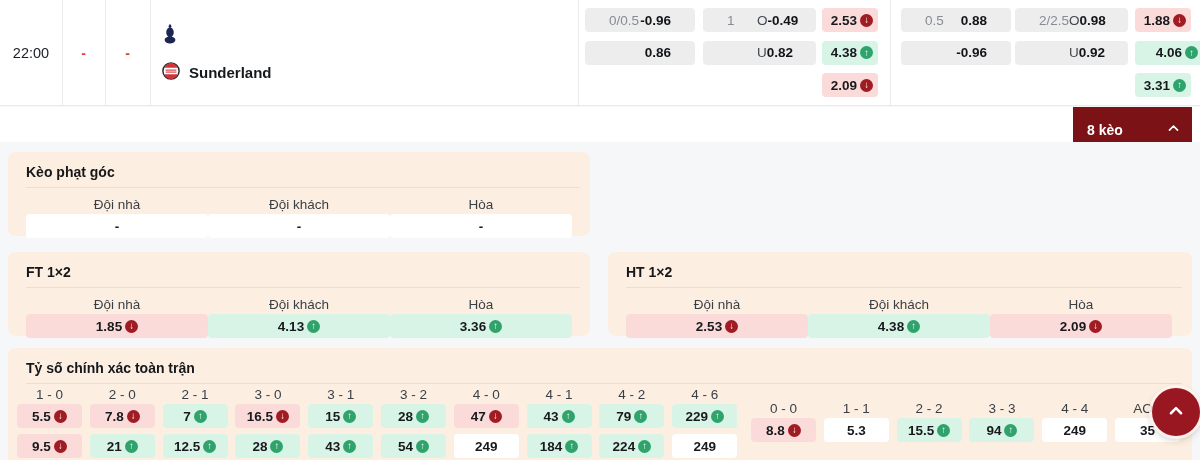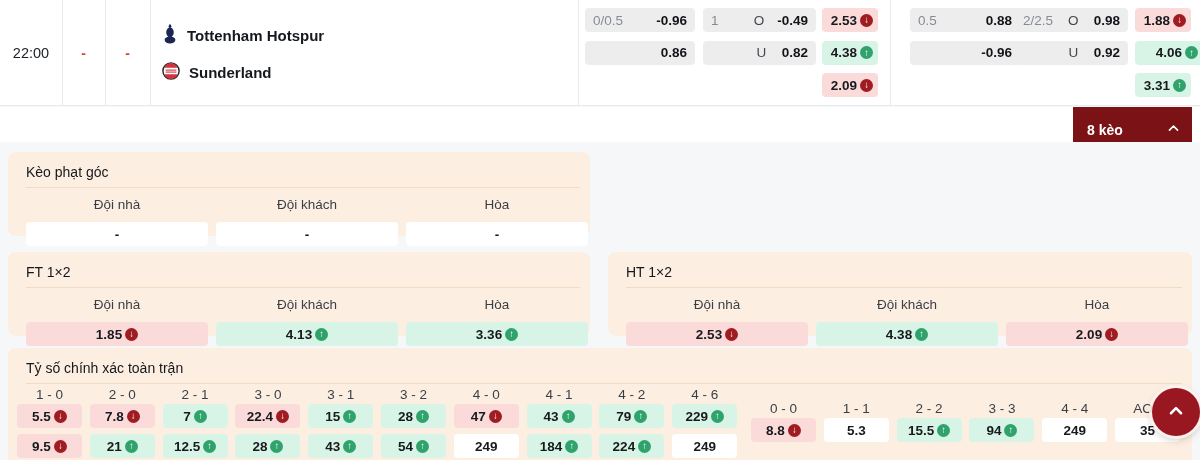--- a/index.html
+++ b/index.html
@@ -8,44 +8,44 @@
     font-family:"Liberation Sans",sans-serif;color:#17191d;background:#f6f7f8}
   
   .match{position:absolute;top:0;left:0;width:1200px;height:106px;background:#fff;border-bottom:1px solid #e9ebee}
   .vsep{position:absolute;top:0;width:1px;height:106px;background:#e8eaed}
   .timecol{position:absolute;left:0;top:0;width:62px;height:106px;display:flex;align-items:center;justify-content:center;font-size:14.5px;color:#1c1f24}
   .dashcol{position:absolute;top:0;height:106px;display:flex;align-items:center;justify-content:center;color:var(--dash,#dc4534);font-weight:700;font-size:14px}
   .teams{position:absolute;left:162px;top:0;height:106px;display:flex;flex-direction:column;justify-content:center;gap:15px}
   .team{display:flex;align-items:center;gap:9px;font-weight:700;font-size:15px;color:#15181d;cursor:pointer}
   .ogroup{position:absolute;top:8px;height:90px}
   .ocol{position:absolute;top:0;display:flex;flex-direction:column;gap:8.5px}
-  .obox{height:24px;border-radius:4px;display:flex;align-items:center;padding:0 8px;font-size:13.5px}
+  .obox{height:24px;border-radius:4px;display:flex;align-items:center;padding:0 24px;font-size:13.5px}
   .obox.gray{background:var(--gray,#ededee);justify-content:space-between}
   .obox .lbl{color:#878c94;min-width:30px;text-align:left}
   .obox .mid{color:#42474f;width:16px;text-align:center}
   .obox .val{font-weight:700;color:#121418;text-align:right}
   .obox.x12{justify-content:flex-end;gap:3px;font-weight:700;padding:0 5px}
   .pinkbg{background:var(--pink,#fadbda)}
   .greenbg{background:var(--green,#d8f4e6)}
   .whitebg{background:#fff}
   .arr{width:13px;height:13px;min-width:13px;border-radius:50%;display:inline-flex;align-items:center;justify-content:center;color:#fff;font-size:9.5px;font-weight:700;line-height:1}
   .arr.down{background:var(--icon-red,#a01c23)}
   .arr.up{background:var(--icon-green,#2fa36b)}
   .arr.down::before{content:"↓"}
   .arr.up::before{content:"↑"}
   
   .bar{position:absolute;top:107px;left:0;width:1200px;height:35px;background:#fff}
   .keo{position:absolute;top:0;right:8px;width:119px;height:35px;background:var(--dark-red,#7b1215);
     color:#fff;display:flex;align-items:center;justify-content:space-between;padding:11px 12px 0 14px;
     font-weight:700;font-size:14px;cursor:pointer}
   
   .panel{position:absolute;background:var(--peach,#fcefe2);border-radius:8px;padding:10px}
-  .ptitle{font-weight:400;font-size:14px;color:#15171b;padding:2px 8px 0 8px}
+  .ptitle{font-weight:700;font-size:14px;color:#15171b;padding:2px 8px 0 8px}
   .psep{height:1px;background:#f2dcc4;margin:7px 0 6px 8px}
-  .cols3{display:grid;grid-template-columns:repeat(3,182px);gap:8px;padding:0 0 0 0;justify-content:start;margin-left:0}
+  .cols3{display:grid;grid-template-columns:repeat(3,182px);padding:0 0 0 0;justify-content:start;margin-left:0}
   .cols3 .hdr{font-size:13.5px;color:#3a3f46;text-align:center;height:20px;display:flex;align-items:center;justify-content:center}
   .cols3 .cbox{height:24px;border-radius:4px;display:flex;align-items:center;justify-content:center;gap:3px;font-weight:700;font-size:13.5px}
   
   .sg{position:absolute;display:grid;grid-auto-flow:column;column-gap:7.8px}
   .sg-left{grid-template-rows:20px 30px 24px;grid-template-columns:repeat(10,65px)}
   .sg-draw{grid-template-rows:20px 24px;grid-template-columns:repeat(6,65px)}
   .sgh{font-size:13.5px;color:#3a3f46;text-align:left;display:flex;align-items:center;justify-content:center}
   .sbox{width:65px;height:24px;border-radius:4px;display:flex;align-items:center;justify-content:center;gap:3px;font-weight:700;font-size:13.5px;cursor:pointer}
   
   .fab{position:absolute;left:1152px;top:388px;width:48px;height:48px;border-radius:50%;border:none;
@@ -69,21 +69,20 @@
     <div class="vsep" style="left:890px"></div>
 
     <div class="teams">
       <div class="team">
         <span>
           <svg width="16" height="21" viewBox="0 0 16 21">
             <ellipse cx="8" cy="17" rx="5.4" ry="3.4" fill="#1b2653"></ellipse>
             <path d="M8 0.8l1.7 2.7-1.1.8c2.3 1.3 3.5 3.4 3.1 5.9-.3 2.1-1.7 3.8-3.7 4.5-2-.7-3.4-2.4-3.7-4.5-.4-2.5.8-4.6 3.1-5.9l-1.1-.8z" fill="#1b2653"></path>
           </svg>
         </span>
-        <span>Tottenham Hotspur</span>
       </div>
       <div class="team">
         <span>
           <svg width="18" height="18" viewBox="0 0 20 20">
             <circle cx="10" cy="10" r="9" fill="#fff" stroke="#272727" stroke-width="1.6"></circle>
             <path d="M2.6 6.4h14.8A9 9 0 0 0 10 1a9 9 0 0 0-7.4 5.4z" fill="#d2333b"></path>
             <path d="M2.6 13.6h14.8A9 9 0 0 1 10 19a9 9 0 0 1-7.4-5.4z" fill="#d2333b"></path>
             <rect x="4" y="8.4" width="12" height="1.2" fill="#d2333b"></rect>
             <rect x="4" y="10.6" width="12" height="1.2" fill="#d2333b"></rect>
           </svg>
@@ -125,21 +124,21 @@
           <span class="arr up"></span>
         </div>
         <div class="obox x12 pinkbg" style="width:56px">
           <span>2.09</span>
           <span class="arr down"></span>
         </div>
       </div>
     </div>
 
     <div class="ogroup" style="left:897px;width:293px">
-      <div class="ocol" style="left:13px">
+      <div class="ocol" style="left:4px">
         <div class="obox gray" style="width:110px">
           <span class="lbl">0.5</span>
           <span class="val">0.88</span>
         </div>
         <div class="obox gray" style="width:110px">
           <span class="lbl"></span>
           <span class="val">-0.96</span>
         </div>
       </div>
       <div class="ocol" style="left:118px">
@@ -277,21 +276,21 @@
         <span>7</span>
         <span class="arr up"></span>
       </div>
     <div class="sbox greenbg">
         <span>12.5</span>
         <span class="arr up"></span>
       </div>
 
     <div class="sgh">3 - 0</div>
     <div class="sbox pinkbg">
-        <span>22.4</span>
+        <span>16.5</span>
         <span class="arr down"></span>
       </div>
     <div class="sbox greenbg">
         <span>28</span>
         <span class="arr up"></span>
       </div>
 
     <div class="sgh">3 - 1</div>
     <div class="sbox greenbg">
         <span>15</span>

